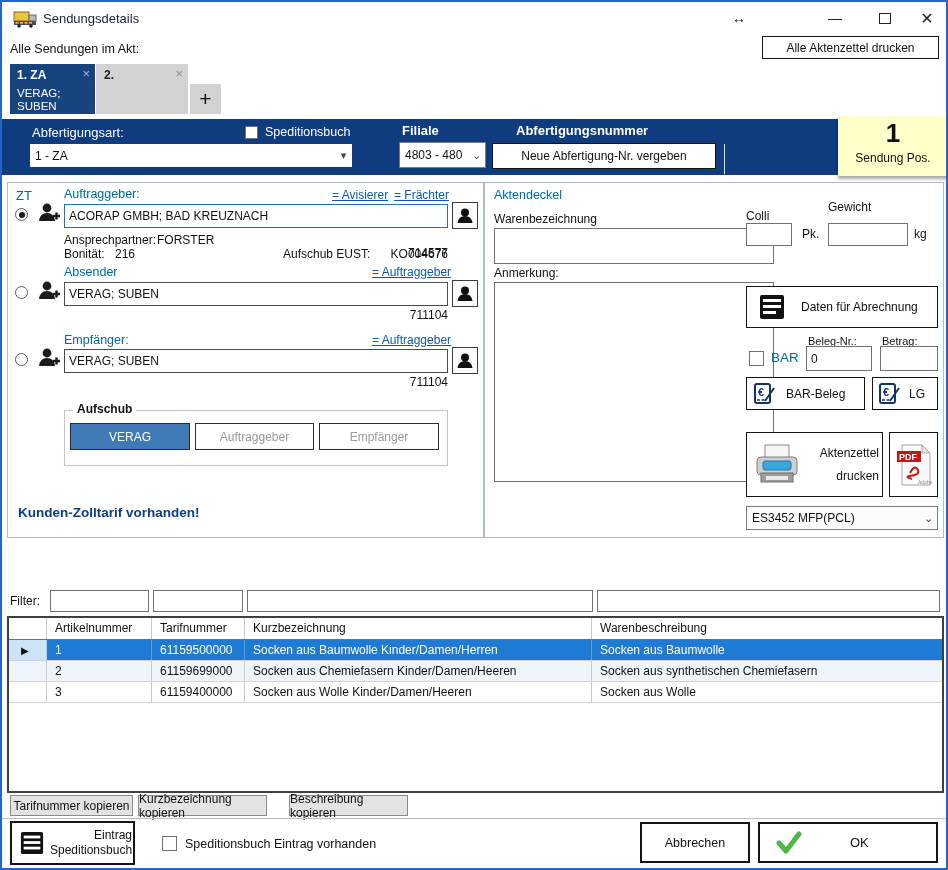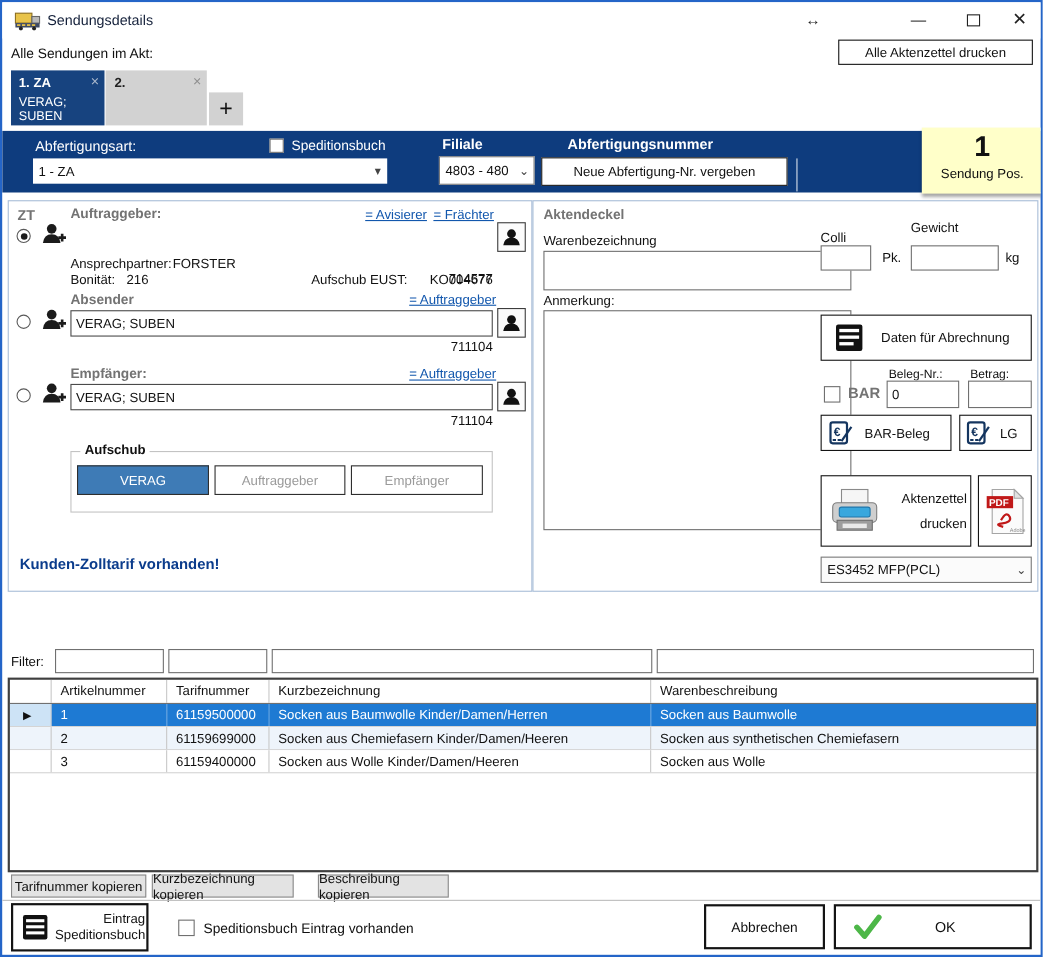--- a/index.html
+++ b/index.html
@@ -5,21 +5,21 @@
   * { margin:0; padding:0; box-sizing:border-box; }
   html,body { background:#f0f0f0; }
   body { font-family:"Liberation Sans", sans-serif; color:#111; }
   .window {
     position:relative; width:948px; height:870px; background:#fff;
     border:2px solid #2465c8; overflow:hidden;
     font-family:"Liberation Sans", sans-serif;
   }
   .abs { position:absolute; }
   .lbl { font-size:12px; color:#111; white-space:nowrap; }
-  .blbl { font-size:12px; font-weight:bold; color:#737373; white-space:nowrap; }
+  .blbl { font-size:12px; font-weight:normal; color:#0369a1; white-space:nowrap; }
   .wlbl { font-size:13px; color:#fff; white-space:nowrap; }
   .link { font-size:12px; color:#1257ad; text-decoration:underline; white-space:nowrap; cursor:pointer; }
   .num { font-size:12px; color:#111; text-align:right; white-space:nowrap; }
   .tb { border:1px solid #707070; background:#fff; font-family:"Liberation Sans",sans-serif;
         font-size:12px; padding:2px 4px; outline:none; }
   .btn-w { background:#fff; border:1px solid #141414; display:flex; align-items:center;
            justify-content:center; font-size:12px; cursor:pointer; }
   .btn-g { background:#e3e3e3; border:1px solid #8a8a8a; display:flex; align-items:center;
            justify-content:center; font-size:12px; cursor:pointer; }
   .combo { background:#fff; border:1px solid #7a7a7a; display:flex; align-items:center;
@@ -125,20 +125,21 @@
   <div class="abs blbl" style="left:14px;top:186px;font-size:13px;">ZT</div>
   <div class="abs radio on" style="left:13px;top:206px;"></div>
   <svg class="abs" style="left:35px;top:199px;" width="25" height="25" viewBox="0 0 25 25">
     <circle cx="10" cy="7" r="4.4" fill="#1b1b1b"></circle>
     <path d="M2 20 q1 -8 8 -8 q7 0 8 8 z" fill="#1b1b1b"></path>
     <path d="M16 15 h7 M19.5 11.5 v7" stroke="#1b1b1b" stroke-width="2.4"></path>
   </svg>
   <div class="abs blbl" style="left:62px;top:185px;font-size:12.5px;">Auftraggeber:</div>
   <div class="abs link" style="left:330px;top:186px;">= Avisierer</div>
   <div class="abs link" style="left:392px;top:186px;">= Frächter</div>
+  <input class="abs tb" style="left: 62px; top: 202px; width: 384px; height: 24px; border: 1px solid rgb(43, 108, 184);" value="ACORAP GMBH; BAD KREUZNACH">
   <div class="abs person-btn" style="left:450px;top:200px;width:26px;height:27px;">
     <svg width="18" height="18" viewBox="0 0 18 18">
         <circle cx="9" cy="5.5" r="4" fill="#111"></circle>
         <path d="M1.5 16 q1 -7 7.5 -7 q6.5 0 7.5 7 z" fill="#111"></path>
       </svg>
   </div>
   <div class="abs num" style="left:340px;top:228px;width:106px;margin-top:16px;">714577</div>
   <div class="abs lbl" style="left:62px;top:231px;">Ansprechpartner:</div>
   <div class="abs lbl" style="left:155px;top:231px;">FORSTER</div>
   <div class="abs lbl" style="left:62px;top:245px;">Bonität:</div>

